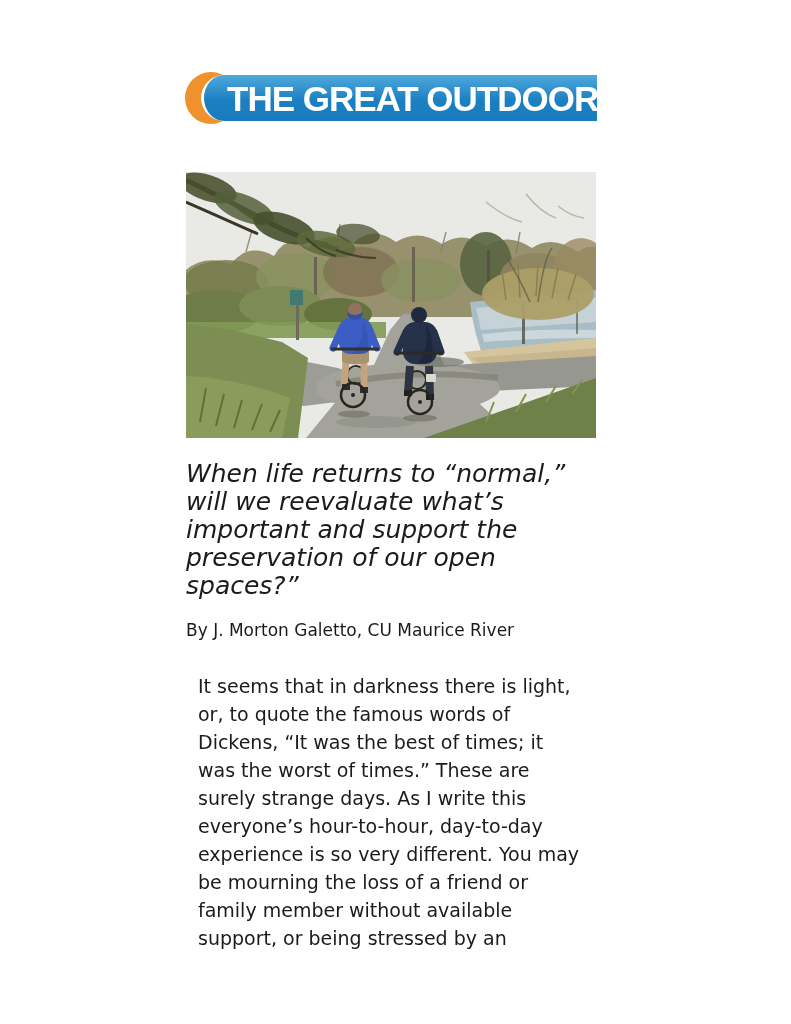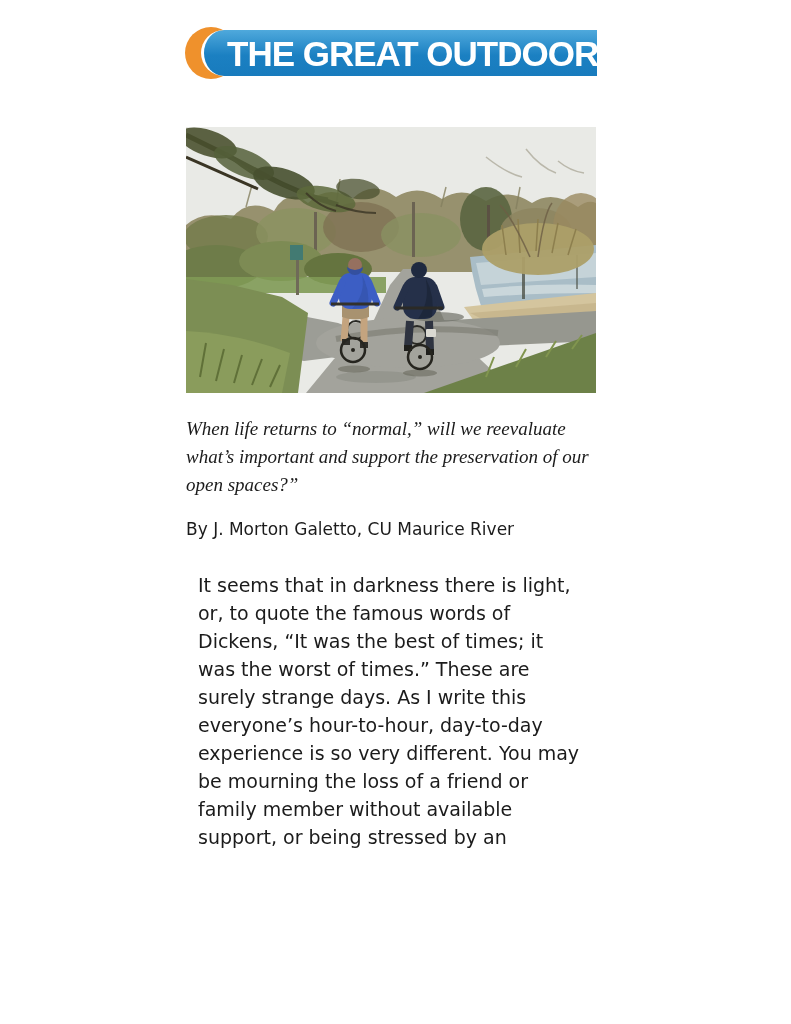--- a/index.html
+++ b/index.html
@@ -12,42 +12,42 @@
   }
   *{box-sizing:border-box;}
   html,body{margin:0;padding:0;}
   body{
     width:791px;height:1024px;background:var(--page-bg);
     font-family:"DejaVu Sans","Liberation Sans",sans-serif;
     color:var(--text-color);overflow:hidden;
   }
   .column{margin-left:186px;width:411px;}
   
-  .banner{position:relative;margin-top:30px;height:46px;width:411px;}
+  .banner{position:relative;margin-top:75px;height:46px;width:411px;}
   .banner-circle{
     position:absolute;left:-1px;top:-3px;width:52px;height:52px;border-radius:50%;
     background:var(--banner-orange);z-index:1;
   }
   .banner-bar{
     position:absolute;left:15px;right:0;top:0;bottom:0;z-index:2;
     background:linear-gradient(to bottom,var(--banner-blue-top) 0%,var(--banner-blue-bottom) 55%,#187bbd 100%);
     border-radius:23px 0 0 23px;border-left:3px solid #ffffff;
     display:flex;align-items:center;padding-left:23px;
   }
   .banner-title{
     font-family:"Liberation Sans","DejaVu Sans",sans-serif;
     font-weight:bold;font-size:35px;line-height:1;color:var(--banner-text);
     letter-spacing:-1px;white-space:nowrap;
   }
   
   .photo{margin:51px 0 0;padding:0;width:410px;height:266px;}
   .photo svg{display:block;}
   
   .article-title{font-size:19px;font-weight:bold;color:#000;margin:53px 0 0;line-height:23px;}
-  .subtitle{font-style:italic;font-size:19px;line-height:28px;margin:22px 0 0;font-family:Liberation Serif, serif;}
+  .subtitle{font-style:italic;font-size:25px;line-height:28px;margin:22px 0 0;}
   .byline{font-size:17px;line-height:28px;margin:16px 0 0;}
   .body-text{font-size:19px;line-height:28px;margin:28px 12px 0;}
 </style>
 </head>
 <body>
 
 <div class="column">
 
   <div class="banner">
     <div class="banner-circle"></div>

